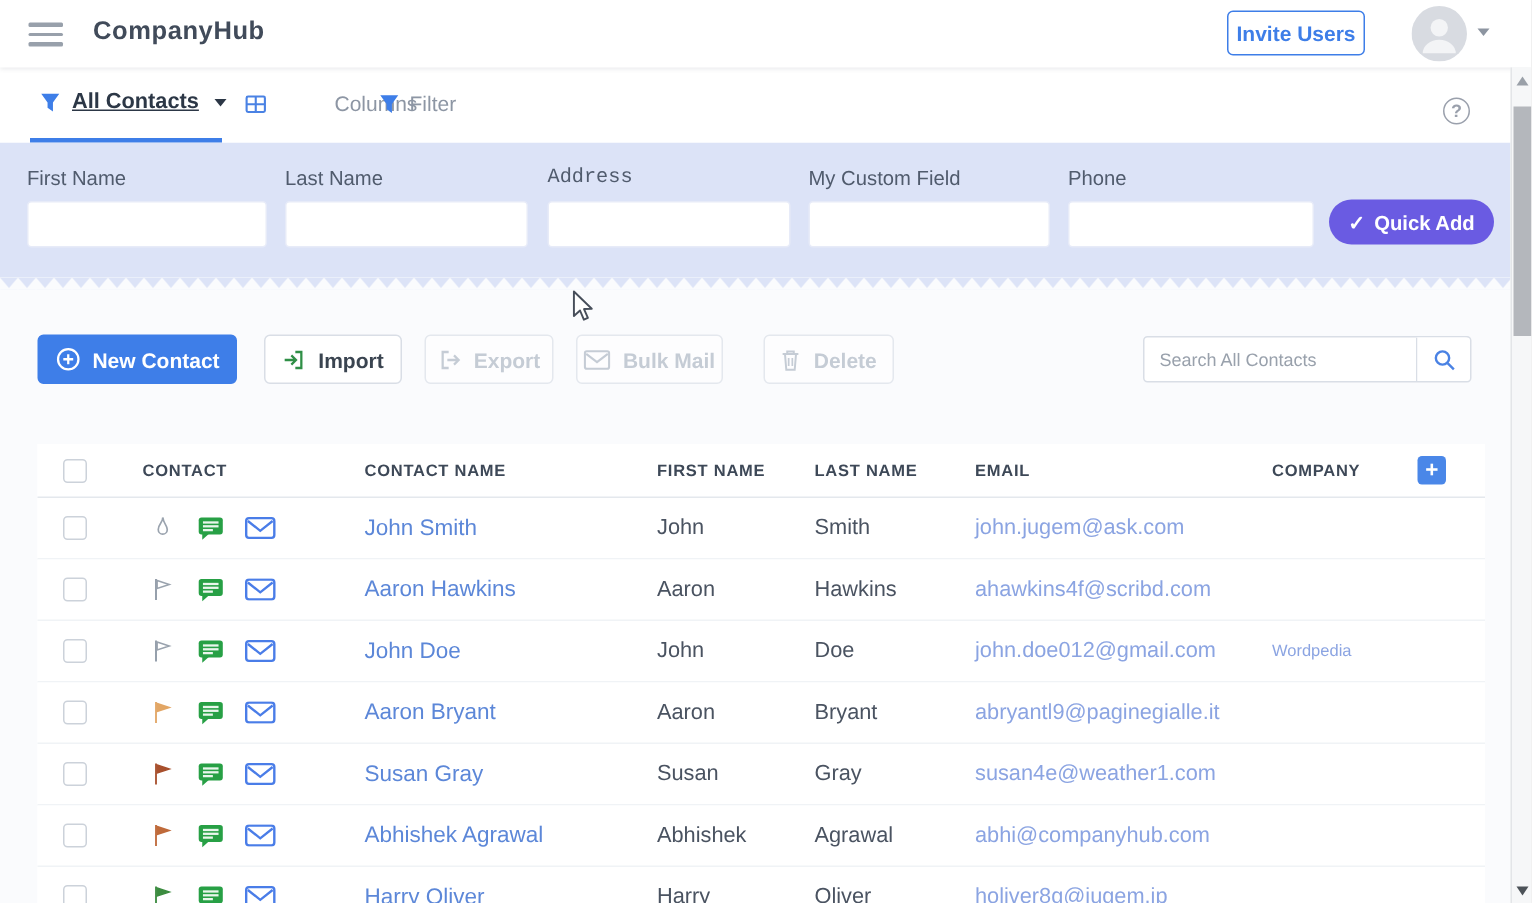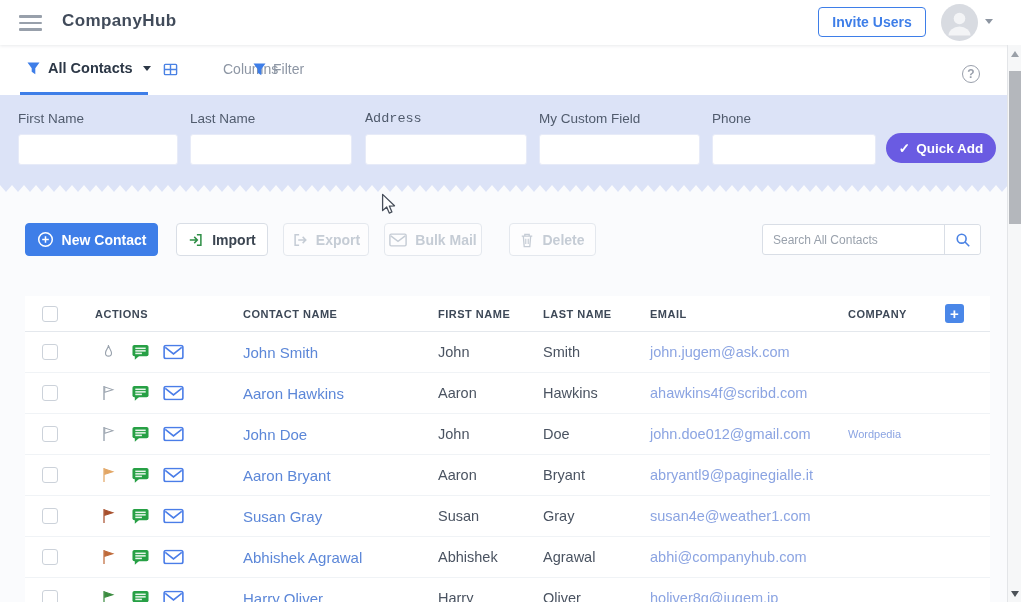--- a/index.html
+++ b/index.html
@@ -7,33 +7,33 @@
   body { font-family:"Liberation Sans", sans-serif; }
   .app { position:relative; width:1021px; height:602px; background:#fff; overflow:hidden; }
 
   
   .topbar { position:absolute; left:0; top:0; width:1021px; height:45px; background:#fff;
             box-shadow:0 1px 3px rgba(70,80,100,.12); z-index:6; }
   .hamburger { position:absolute; left:19px; top:15px; width:23px; cursor:pointer; }
   .hamburger div { height:2.5px; background:#98a0ab; margin-bottom:4px; border-radius:1px; }
   .brand { position:absolute; left:62px; top:11px; font-size:17px; font-weight:600;
            color:#414b5a; letter-spacing:.4px; }
-  .invite-btn { position:absolute; left:818px; top:7px; width:108px; height:30px;
+  .invite-btn { position:absolute; left:818px; top:7px; width:92px; height:30px;
                 border:1px solid #3e7ee8; border-radius:4px; background:#fff; color:#3e7ee8;
                 font-size:14px; font-weight:bold; display:flex; align-items:center; justify-content:center;
                 font-family:inherit; cursor:pointer; }
   .avatar { position:absolute; left:941px; top:4px; width:37px; height:37px; cursor:pointer; }
   .avatar-caret { position:absolute; left:985px; top:19px; width:0; height:0;
                   border-left:4.5px solid transparent; border-right:4.5px solid transparent;
                   border-top:5px solid #8d95a1; cursor:pointer; }
 
   
   .tabbar { position:absolute; left:0; top:45px; width:1007px; height:50px; background:#fff; z-index:5; }
   .tab-active { position:absolute; left:27px; top:15px; display:flex; align-items:center; gap:8px; cursor:pointer; }
-  .tab-active .lbl { font-size:14.5px; font-weight:bold; color:#2c3746; }
+  .tab-active .lbl { font-size:14.5px; font-weight:bold; color:#2c3746;text-decoration:underline; }
   .caret-down { width:0; height:0; border-left:4px solid transparent; border-right:4px solid transparent;
                 border-top:5px solid #2c3746; margin-left:2px; }
   .tab-underline { position:absolute; left:20px; top:47px; width:128px; height:3px; background:#3e7ee8; }
   .tab-item { position:absolute; top:16px; display:flex; align-items:center; gap:7px;
               font-size:14px; color:#8d96a4; cursor:pointer; }
   .tab-columns { left:163px;gap:45px; } .tab-filter { left:253px; }
   .help-icon { position:absolute; left:962px; top:65px; width:18px; height:18px; border-radius:50%;
                border:1.5px solid #9aa0ac; color:#9aa0ac; font-size:12px; font-weight:bold;
                display:flex; align-items:center; justify-content:center; z-index:6; cursor:pointer; }
 
@@ -239,21 +239,21 @@
         <svg viewBox="0 0 18 18" width="16" height="16">
           <circle cx="7.5" cy="7.5" r="5" fill="none" stroke="#4a82e4" stroke-width="1.8"></circle>
           <path d="M11.3 11.3 L16 16" stroke="#4a82e4" stroke-width="1.8"></path>
         </svg>
       </button>
     </div>
 
     <div class="table">
       <div class="thead">
         <div class="checkbox"></div>
-        <span class="c-actions">ACTIONS</span>
+        <span class="c-actions">CONTACT</span>
         <span class="c-name">CONTACT NAME</span>
         <span class="c-first">FIRST NAME</span>
         <span class="c-last">LAST NAME</span>
         <span class="c-email">EMAIL</span>
         <span class="c-company">COMPANY</span>
         <button class="add-col-btn">+</button>
       </div>
       <div>
   <div class="row">
     <div class="checkbox"></div>

